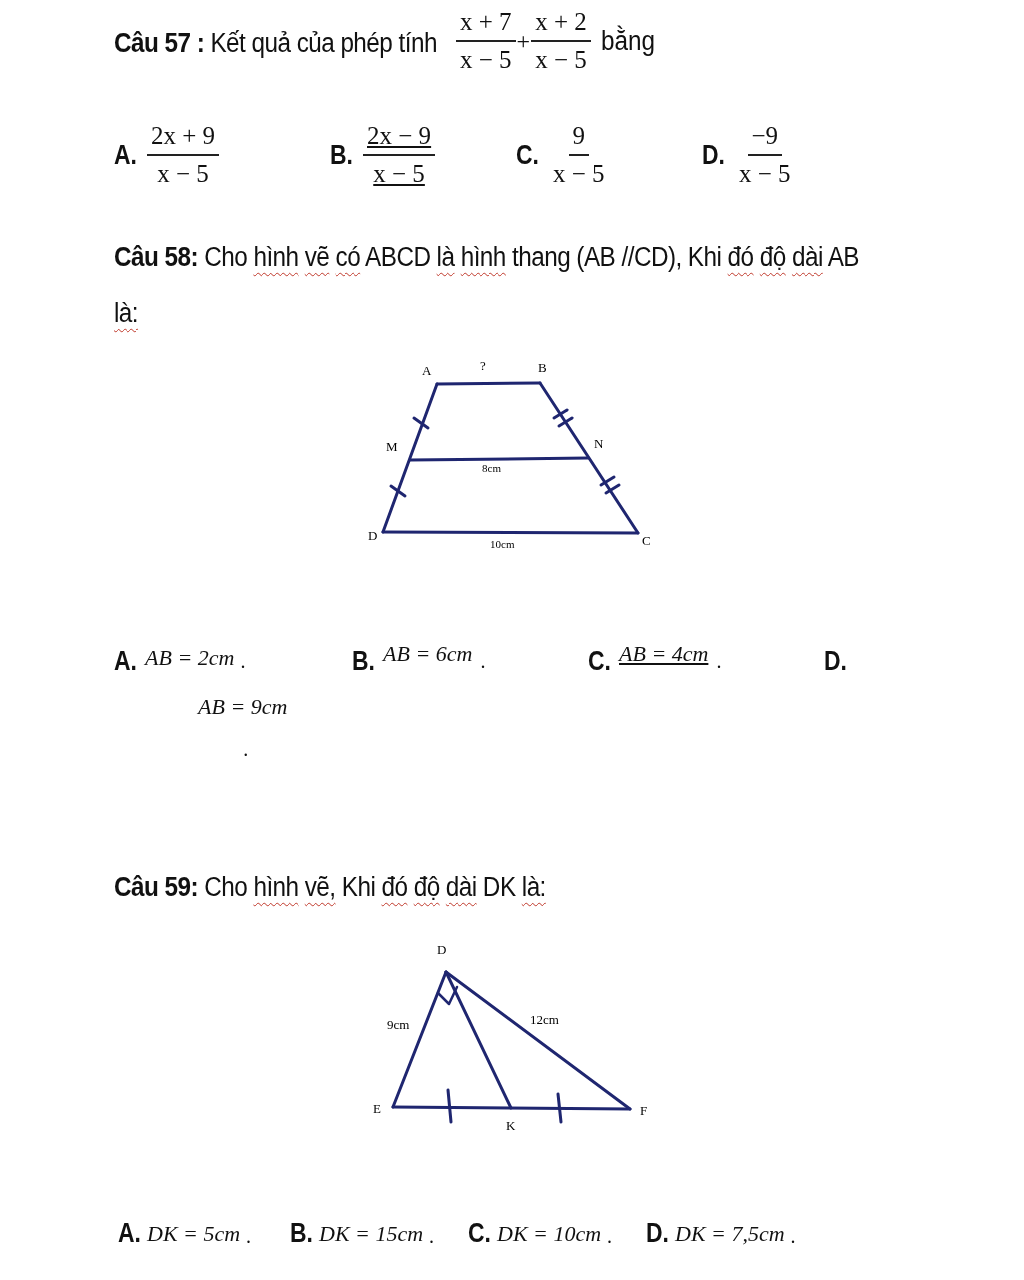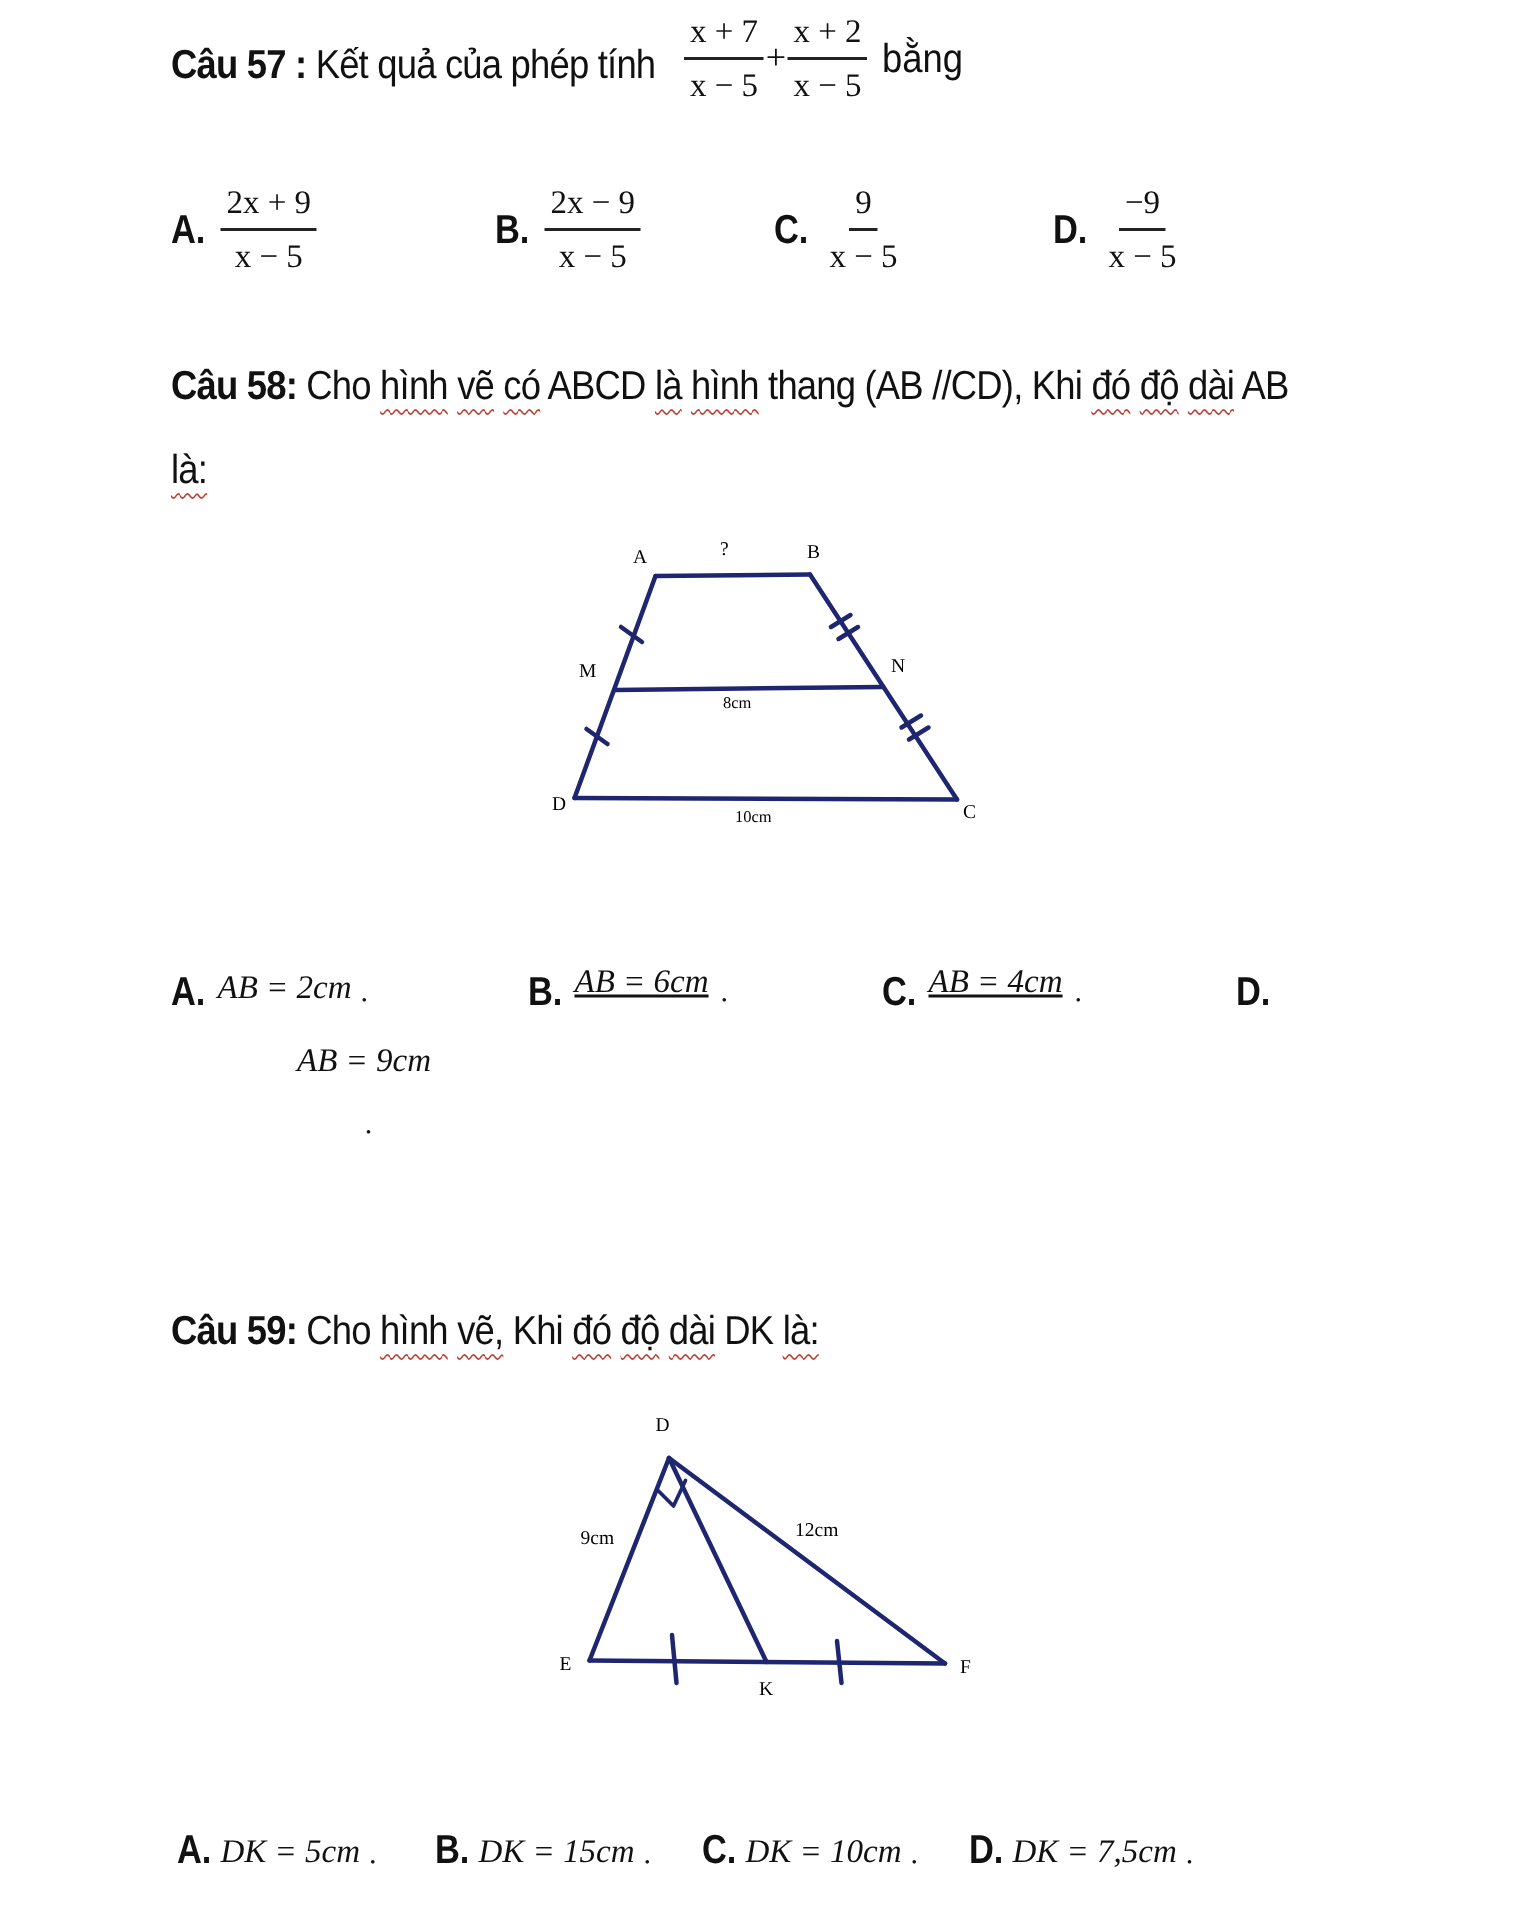--- a/index.html
+++ b/index.html
@@ -3,21 +3,21 @@
 <meta charset="utf-8">
 <style>
   html, body { margin: 0; padding: 0; background: #ffffff; }
   body { width: 1024px; height: 1280px; position: relative; overflow: hidden; color: #111; }
   .sans { font-family: "Liberation Sans", sans-serif; }
   .serif { font-family: "Liberation Serif", serif; }
   .abs { position: absolute; }
   .q-title { font-size: 27px; letter-spacing: -0.6px; transform: scaleX(0.9); transform-origin: left center; white-space: nowrap; }
   .q-title b { font-weight: bold; }
   .squig { text-decoration: underline wavy #c0392b; text-decoration-thickness: 1px; text-underline-offset: 6px; }
-  .frac { display: inline-flex; flex-direction: column; align-items: center; vertical-align: middle; font-family: "Liberation Serif", serif; font-size: 22px; }
+  .frac { display: inline-flex; flex-direction: column; align-items: center; vertical-align: middle; font-family: "Liberation Serif", serif; font-size: 25px; }
   .frac .num { padding: 0 4px 4px 4px; border-bottom: 2px solid #222; font-style: normal; }
   .frac .den { padding: 4px 4px 0 4px; }
   .opt-label { font-family: "Liberation Sans", sans-serif; font-weight: bold; font-size: 27px; transform: scaleX(0.85); transform-origin: left center; display: inline-block; }
   .math-i { font-family: "Liberation Serif", serif; font-style: italic; font-size: 22px; }
   .dot { font-family: "Liberation Serif", serif; font-size: 20px; }
   svg text { font-family: "Liberation Serif", serif; }
 </style>
 </head>
 <body>
 
@@ -40,21 +40,21 @@
 
 <div class="abs" style="left:114px; top:122px; display:flex; align-items:center;">
   <span class="opt-label">A.</span>
   <span class="frac" style="margin-left:6px;">
       <span class="num">2x + 9</span>
       <span class="den">x − 5</span>
     </span>
 </div>
 <div class="abs" style="left:330px; top:122px; display:flex; align-items:center;">
   <span class="opt-label">B.</span>
-  <span class="frac" style="margin-left:6px;">
+  <span class="frac" style="margin-left:6px;text-decoration:underline;">
       <span class="num">2x − 9</span>
       <span class="den">x − 5</span>
     </span>
 </div>
 <div class="abs" style="left:516px; top:122px; display:flex; align-items:center;">
   <span class="opt-label">C.</span>
   <span class="frac" style="margin-left:6px;">
       <span class="num">9</span>
       <span class="den">x − 5</span>
     </span>
@@ -113,21 +113,21 @@
   <text x="292" y="195" font-size="13">C</text>
 </svg>
 
 <div class="abs" style="left:114px; top:646px; display:flex; align-items:center;">
   <span class="opt-label">A.</span>
   <span class="math-i" style="margin-left:4px; margin-top:-8px;">AB = 2cm</span>
   <span class="dot" style="margin-left:6px;">.</span>
 </div>
 <div class="abs" style="left:352px; top:646px; display:flex; align-items:center;">
   <span class="opt-label">B.</span>
-  <span class="math-i" style="margin-left:4px; margin-top:-16px;text-decoration:underline;">AB = 6cm</span>
+  <span class="math-i" style="margin-left:4px; margin-top:-16px;">AB = 6cm</span>
   <span class="dot" style="margin-left:8px;">.</span>
 </div>
 <div class="abs" style="left:588px; top:646px; display:flex; align-items:center;">
   <span class="opt-label">C.</span>
   <span class="math-i" style="margin-left:4px; margin-top:-16px;text-decoration:underline;">AB = 4cm</span>
   <span class="dot" style="margin-left:8px;">.</span>
 </div>
 <div class="abs" style="left:824px; top:646px;">
   <span class="opt-label">D.</span>
 </div>

